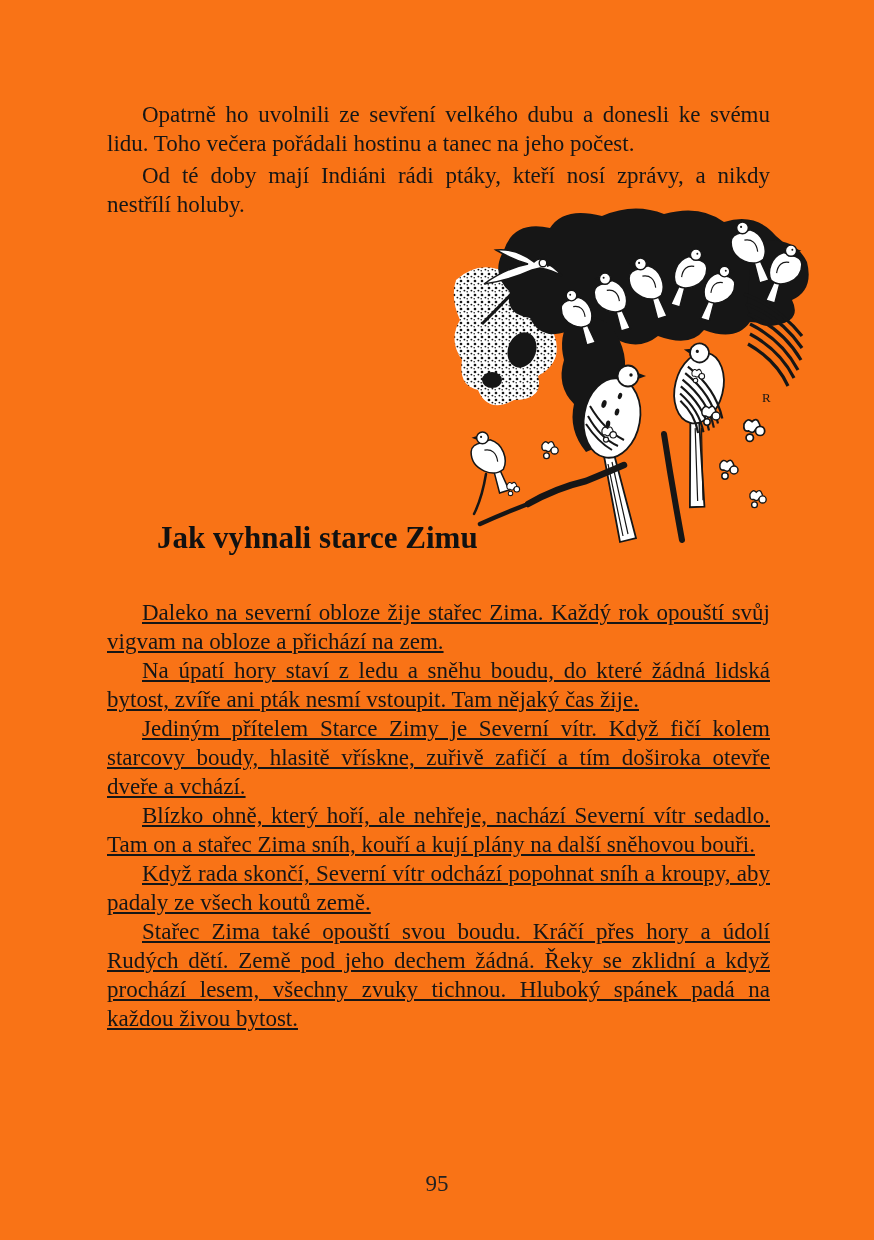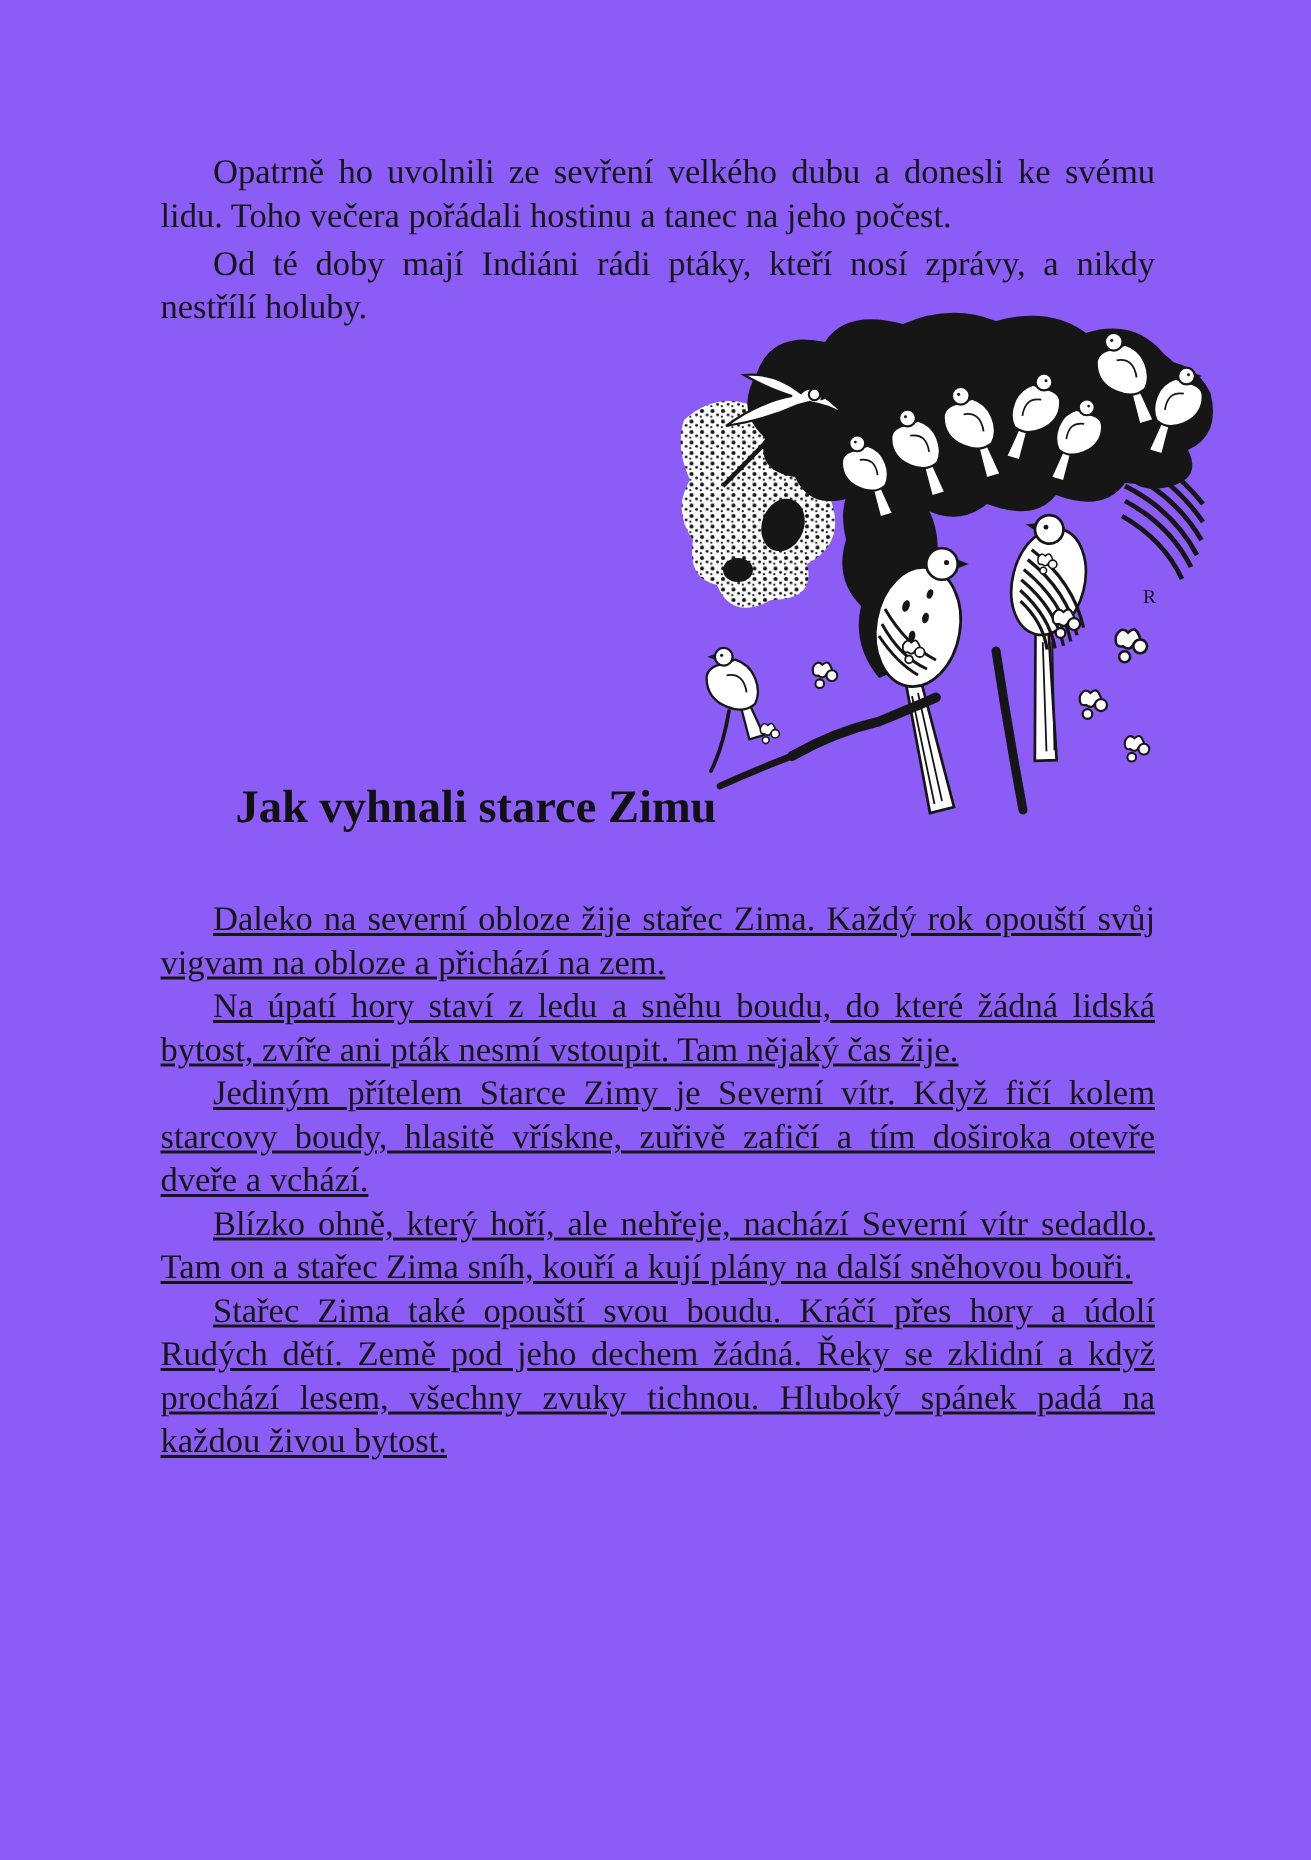--- a/index.html
+++ b/index.html
@@ -4,21 +4,21 @@
 <style>
   html, body {
     margin: 0;
     padding: 0;
     background: #ffffff;
   }
   .page {
     position: relative;
     width: 874px;
     height: 1240px;
-    background: #8b5cf6;
+    background: #f97316;
     font-family: "Liberation Serif", "DejaVu Serif", serif;
     color: #161616;
     overflow: hidden;
   }
   .text-block {
     position: absolute;
     left: 107px;
     width: 663px;
   }
   .text-block p {
@@ -183,17 +183,19 @@
     </svg>
   </figure>
 
   <h1 class="story-title">Jak vyhnali starce Zimu</h1>
 
   <section class="text-block story-block">
     <p>Daleko na severní obloze žije stařec Zima. Každý rok opouští svůj vigvam na obloze a přichází na zem.</p>
     <p>Na úpatí hory staví z ledu a sněhu boudu, do které žádná lidská bytost, zvíře ani pták nesmí vstoupit. Tam nějaký čas žije.</p>
     <p>Jediným přítelem Starce Zimy je Severní vítr. Když fičí kolem starcovy boudy, hlasitě vřískne, zuřivě zafičí a tím doširoka otevře dveře a vchází.</p>
     <p>Blízko ohně, který hoří, ale nehřeje, nachází Severní vítr sedadlo. Tam on a stařec Zima sníh, kouří a kují plány na další sněhovou bouři.</p>
+    <p>Když rada skončí, Severní vítr odchází popohnat sníh a kroupy, aby padaly ze všech koutů země.</p>
     <p>Stařec Zima také opouští svou boudu. Kráčí přes hory a údolí Rudých dětí. Země pod jeho dechem žádná. Řeky se zklidní a když prochází lesem, všechny zvuky tichnou. Hluboký spánek padá na každou živou bytost.</p>
   </section>
 
+  <div class="page-number">95</div>
 
 </div>
 
 </body></html>

